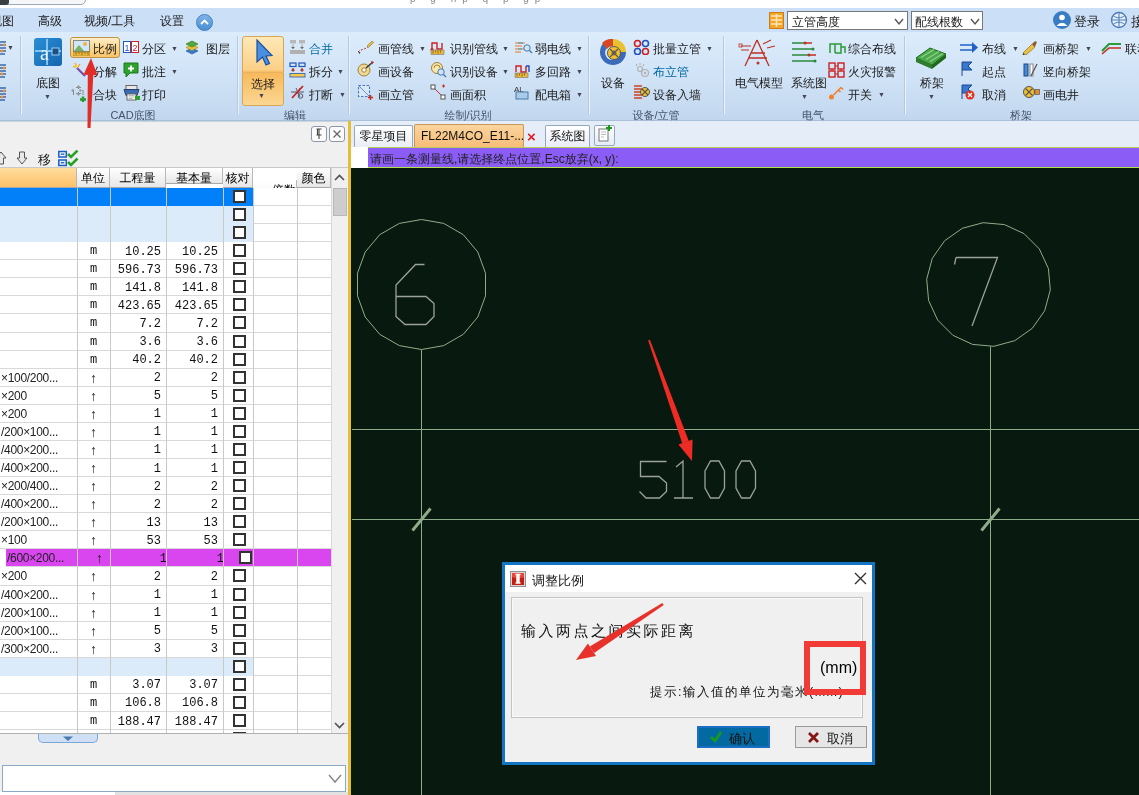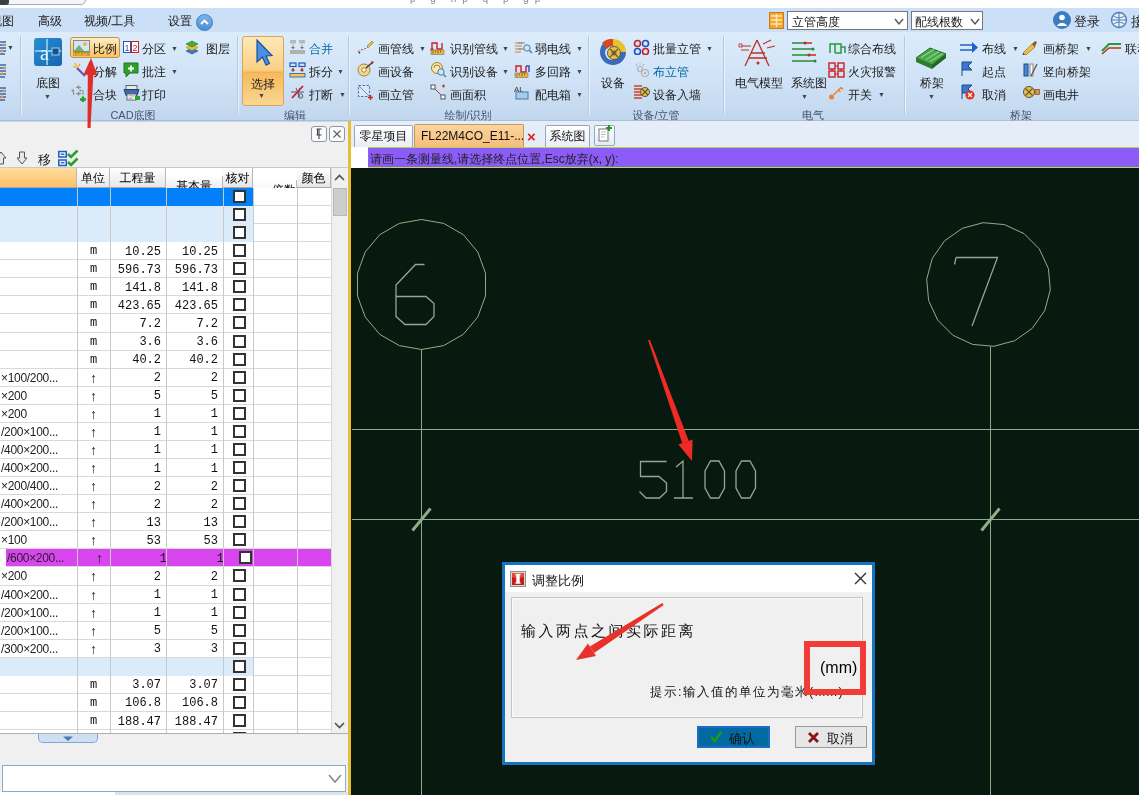--- a/index.html
+++ b/index.html
@@ -14,21 +14,21 @@
 
 <div class="abs" style="left:0;top:0;width:1139px;height:8px;background:#ffffff"></div>
 <div class="abs" style="left:-30px;top:-26px;width:116px;height:31px;border:1px solid #9eaab8;border-radius:5px;background:#f4f6f8"></div>
 <div class="abs" style="left:0;top:0;width:9px;height:5px;background:#3a3f46;border-radius:0 0 3px 0"></div>
 <div class="abs" style="left:410px;top:-7px;width:360px;height:12px;overflow:hidden;font-size:10px;color:#8a8a8a;letter-spacing:6px">p g np q p gp</div>
 
 <div class="abs" style="left:0;top:8px;width:1139px;height:24px;background:#cbdff7"></div>
 <div class="abs txt" style="left:-10px;top:13px">视图</div>
 <div class="abs txt" style="left:38px;top:13px">高级</div>
 <div class="abs txt" style="left:84px;top:13px">视频/工具</div>
-<div class="abs txt" style="left:168px;top:13px">设置</div>
+<div class="abs txt" style="left:160px;top:13px">设置</div>
 <div class="abs" style="left:196px;top:14px;width:17px;height:17px;border-radius:50%;background:linear-gradient(#7fb3e8,#4a8fd4);border:1px solid #3f7fc0">
 <svg width="15" height="15" style="position:absolute;left:0;top:0">
       <path d="M4 9 L7.5 5.5 L11 9" stroke="#fff" stroke-width="1.8" fill="none"></path>
     </svg>
   </div>
 
 <div class="abs" style="left:769px;top:12px;width:15px;height:17px;background:#f7a42a;border:1px solid #c87f18"></div>
 <svg class="abs" width="15" height="17" style="left:769px;top:12px">
     <path d="M2 4h11M2 8h11M2 12h11M7.5 2v13" stroke="#fde8b8" stroke-width="1.5"></path>
   </svg>
@@ -389,21 +389,21 @@
       <path d="M10 4 l3 3 6.5 -6.5" stroke="#2aa02a" stroke-width="2.6" fill="none"></path>
       <path d="M10 12 l3 3 6.5 -6.5" stroke="#2aa02a" stroke-width="2.6" fill="none"></path>
     </svg>
   <div class="abs" style="left:0;top:46px;width:348px;height:1px;background:#c8c8c8"></div>
 
   <div class="abs" id="grid" style="left:0;top:47px;width:331px;height:565px;background:#fff;overflow:hidden">
       <div class="abs" style="left:0;top:0;width:331px;height:20px">
         <div class="abs" style="left:0px;top:0;width:77px;height:20px;background:linear-gradient(#fede9e,#fdc068);border-right:1px solid #b8b8b8;border-bottom:1px solid #a8a8a8;font-size:12px;text-align:center;line-height:20px;color:#000"></div>
         <div class="abs" style="left:77px;top:0;width:33px;height:20px;background:linear-gradient(#ffffff,#e7e7e7);border-right:1px solid #b8b8b8;border-bottom:1px solid #a8a8a8;font-size:12px;text-align:center;line-height:20px;color:#000">单位</div>
         <div class="abs" style="left:110px;top:0;width:56px;height:20px;background:linear-gradient(#ffffff,#e7e7e7);border-right:1px solid #b8b8b8;border-bottom:1px solid #a8a8a8;font-size:12px;text-align:center;line-height:20px;color:#000">工程量</div>
-        <div class="abs" style="left:166px;top:8px;width:57px;height:16px;background:linear-gradient(#ffffff,#e7e7e7);border-right:1px solid #b8b8b8;border-bottom:1px solid #a8a8a8;font-size:12px;text-align:center;line-height:20px;color:#000">基本量</div>
+        <div class="abs" style="left:166px;top:0;width:57px;height:16px;background:linear-gradient(#ffffff,#e7e7e7);border-right:1px solid #b8b8b8;border-bottom:1px solid #a8a8a8;font-size:12px;text-align:center;line-height:20px;color:#000">基本量</div>
         <div class="abs" style="left:223px;top:0;width:30px;height:20px;background:linear-gradient(#ffffff,#e7e7e7);border-right:1px solid #b8b8b8;border-bottom:1px solid #a8a8a8;font-size:12px;text-align:center;line-height:20px;color:#000">核对</div>
         <div class="abs" style="left:253px;top:12px;width:44px;height:36px;background:linear-gradient(#ffffff,#e7e7e7);border-right:1px solid #b8b8b8;border-bottom:1px solid #a8a8a8;font-size:12px;text-align:right;line-height:20px;color:#000">倍数</div>
         <div class="abs" style="left:297px;top:0;width:34px;height:20px;background:linear-gradient(#ffffff,#e7e7e7);border-right:1px solid #b8b8b8;border-bottom:1px solid #a8a8a8;font-size:12px;text-align:center;line-height:20px;color:#000">颜色</div>
       </div>
       <div class="abs" style="left:0;top:20.00px;width:331px;height:18.07px;background:#fff;border-bottom:1px solid #d9d9d9">
         <span class="abs" style="left:0;top:0;width:254px;height:18.07px;background:#0280fa"></span>
         <span class="abs" style="left:233px;top:2px;width:13px;height:13px;background:#fff;border:2px solid #333"></span>
       </div>
       <div class="abs" style="left:0;top:38.07px;width:331px;height:18.07px;background:#fff;border-bottom:1px solid #d9d9d9">
         <span class="abs" style="left:0;top:0;width:254px;height:18.07px;background:#dcebfa"></span>

